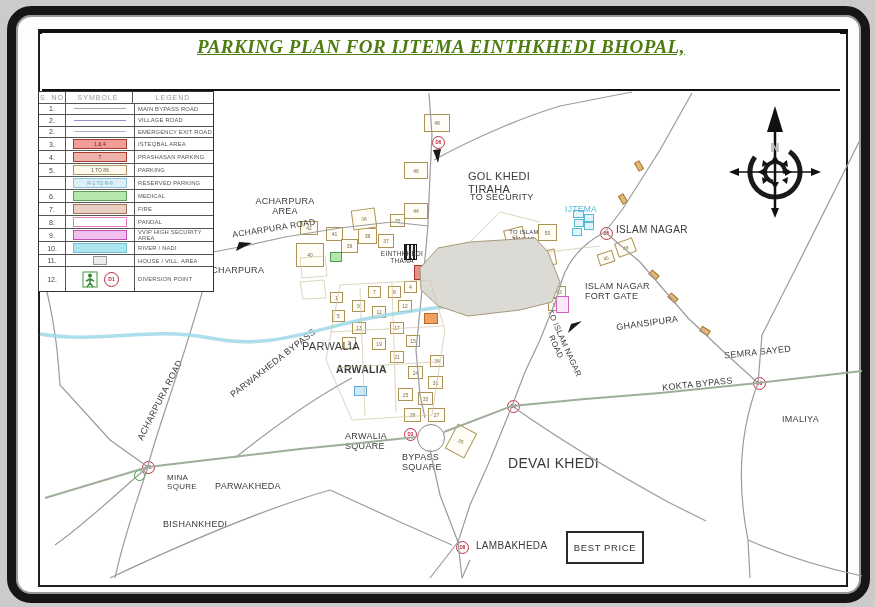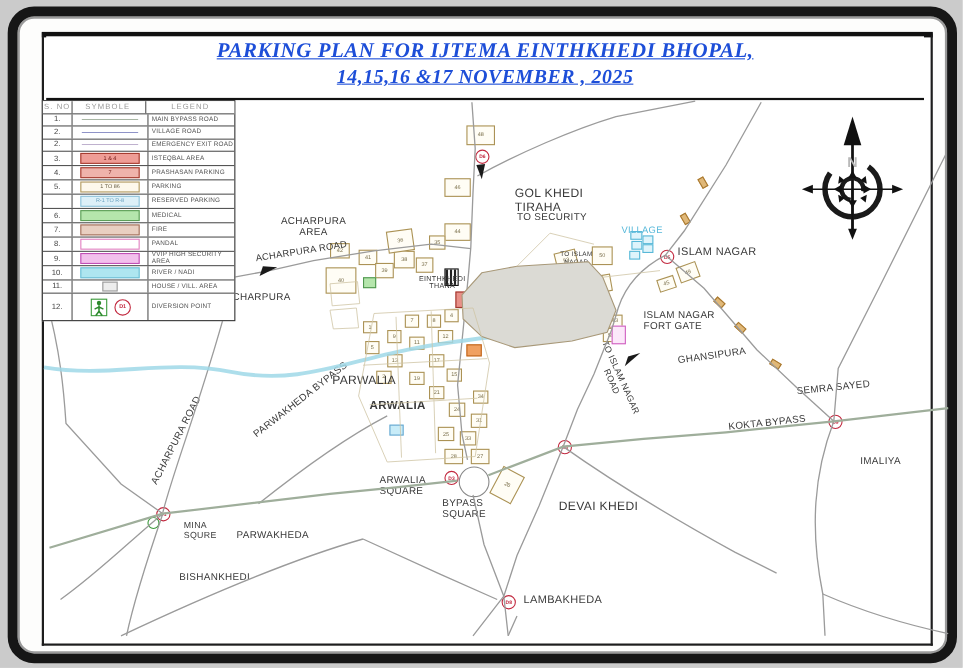--- a/index.html
+++ b/index.html
@@ -5,21 +5,21 @@
   html,body{margin:0;padding:0;background:#cicccc;}
   body{background:#cbcbcb;font-family:"Liberation Sans",sans-serif;}
   #page{position:relative;width:875px;height:607px;background:#cbcbcb;overflow:hidden;}
   #outer-frame{position:absolute;left:7px;top:6px;width:845px;height:579px;border:9px solid #161616;
     border-radius:24px;background:#fdfdfc;box-shadow:0 0 0 2px #9a9a9a inset;}
   #inner-frame{position:absolute;left:38px;top:29px;width:806px;height:551px;border:2px solid #1d1d1d;
     border-top:5px solid #111;background:#fff;}
   
   #title-band{position:absolute;left:42px;top:33px;width:798px;height:56px;border-bottom:2.5px solid #111;
     text-align:center;background:#fff;z-index:30;}
-  .title-line{font-family:"Liberation Serif",serif;font-style:italic;font-weight:bold;color:#1d4ed8;
+  .title-line{font-family:"Liberation Serif",serif;font-style:italic;font-weight:bold;color:#4d7c0f;
     text-decoration:underline;letter-spacing:.5px;}
   #title-line1{font-size:19px;margin-top:3px;}
   #title-line2{font-size:18px;margin-top:1px;}
   
   #legend{position:absolute;left:38px;top:91px;width:174px;border:1.5px solid #333;background:#fff;z-index:40;
     font-size:6px;color:#333;}
   .lg-row{display:flex;border-bottom:1px solid #555;align-items:stretch;min-height:10.5px;}
   .lg-row:last-child{border-bottom:none;min-height:24px;}
   .lg-no{width:26px;border-right:1px solid #555;display:flex;align-items:center;justify-content:center;
     font-size:7px;color:#444;}
@@ -121,21 +121,20 @@
         <path d="M763,160 L762,167 L768,164 Z"></path>
         <path d="M787,160 L788,167 L782,164 Z"></path>
         <path d="M763,184 L762,177 L768,180 Z"></path>
         <path d="M787,184 L788,177 L782,180 Z"></path>
       </g>
     </g>
   </svg>
 
   <div id="title-band">
     <div id="title-line1" class="title-line">PARKING PLAN FOR IJTEMA EINTHKHEDI BHOPAL,</div>
-    <div id="title-line2" class="title-line">14,15,16 &amp;17 NOVEMBER ,  2025</div>
   </div>
 
   <div id="legend">
       <div class="lg-row lg-head">
         <div class="lg-no">S. NO</div>
         <div class="lg-sym">SYMBOLE</div>
         <div class="lg-label">LEGEND</div>
       </div>
       <div class="lg-row">
         <div class="lg-no">1.</div>
@@ -245,21 +244,21 @@
   <div id="map">
       <div class="map-label" style="left: 240px; top: 196px; font-size: 9px; width: 90px; text-align: center;">ACHARPURA
 AREA</div>
       <div class="map-label" style="left: 232px; top: 224px; font-size: 8.5px; transform: rotate(-9deg);">ACHARPURA  ROAD</div>
       <div class="map-label" style="left: 205px; top: 265px; font-size: 9px;">ACHARPURA</div>
       <div class="map-label" style="left: 468px; top: 170px; font-size: 11px;">GOL KHEDI
 TIRAHA</div>
       <div class="map-label" style="left: 470px; top: 192px; font-size: 9px;">TO SECURITY</div>
       <div class="map-label" style="left: 376px; top: 250px; font-size: 6.5px; width: 52px; text-align: center;">EINTHKHEDI
 THANA</div>
-      <div class="map-label" style="left: 565px; top: 205px; font-size: 8.5px; color: rgb(88, 185, 218);">VILLAGE</div>
+      <div class="map-label" style="left: 565px; top: 205px; font-size: 8.5px; color: rgb(88, 185, 218);">IJTEMA</div>
       <div class="map-label" style="left: 616px; top: 224px; font-size: 10px;">ISLAM NAGAR</div>
       <div class="map-label" style="left: 585px; top: 281px; font-size: 9px;">ISLAM NAGAR
 FORT GATE</div>
       <div class="map-label" style="left: 616px; top: 318px; font-size: 9px; transform: rotate(-8deg);">GHANSIPURA</div>
       <div class="map-label" style="left: 724px; top: 347px; font-size: 9px; transform: rotate(-6deg);">SEMRA SAYED</div>
       <div class="map-label" style="left: 662px; top: 379px; font-size: 9px; transform: rotate(-6deg);">KOKTA BYPASS</div>
       <div class="map-label" style="left: 782px; top: 414px; font-size: 9px;">IMALIYA</div>
       <div class="map-label" style="left: 462px; top: 262px; font-size: 9.5px; width: 70px; text-align: center; font-weight: bold; letter-spacing: 1.2px;">IJTEMA
 GAH</div>
       <div class="map-label" style="left: 506px; top: 229px; font-size: 5.8px; width: 36px; text-align: center;">TO ISLAM
@@ -271,21 +270,21 @@
       <div class="map-label" style="left: 212px; top: 358px; font-size: 9px; width: 122px; text-align: center; transform: rotate(-38deg);">PARWAKHEDA  BYPASS</div>
       <div class="map-label" style="left: 108px; top: 395px; font-size: 9px; width: 104px; text-align: center; transform: rotate(-63deg);">ACHARPURA  ROAD</div>
       <div class="map-label" style="left: 345px; top: 431px; font-size: 9px;">ARWALIA
 SQUARE</div>
       <div class="map-label" style="left: 402px; top: 452px; font-size: 9px;">BYPASS
 SQUARE</div>
       <div class="map-label" style="left: 167px; top: 473px; font-size: 8px;">MINA
 SQURE</div>
       <div class="map-label" style="left: 215px; top: 481px; font-size: 9px;">PARWAKHEDA</div>
       <div class="map-label" style="left: 163px; top: 519px; font-size: 9px;">BISHANKHEDI</div>
-      <div class="map-label" style="left: 508px; top: 455px; font-size: 11px;">DEVAI  KHEDI</div>
+      <div class="map-label" style="left: 508px; top: 455px; font-size: 14px;">DEVAI  KHEDI</div>
       <div class="map-label" style="left: 476px; top: 540px; font-size: 10px; text-align: center;">LAMBAKHEDA</div>
       <div class="pbox" style="left: 424px; top: 114px; width: 24px; height: 16px;">48</div>
       <div class="pbox" style="left: 404px; top: 162px; width: 22px; height: 15px;">46</div>
       <div class="pbox" style="left: 404px; top: 203px; width: 22px; height: 14px;">44</div>
       <div class="pbox" style="left: 300px; top: 221px; width: 16px; height: 12px;">42</div>
       <div class="pbox" style="left: 326px; top: 227px; width: 15px; height: 12px;">41</div>
       <div class="pbox" style="left: 296px; top: 243px; width: 26px; height: 22px;">40</div>
       <div class="pbox" style="left: 341px; top: 239px; width: 15px; height: 12px;">39</div>
       <div class="pbox" style="left: 358px; top: 228px; width: 17px; height: 14px;">38</div>
       <div class="pbox" style="left: 378px; top: 234px; width: 14px; height: 12px;">37</div>
@@ -344,13 +343,14 @@
       <div class="dcircle" style="left: 600px; top: 227px;">D5</div>
       <div class="dcircle" style="left: 507px; top: 400px;">D4</div>
       <div class="dcircle" style="left: 404px; top: 428px;">D3</div>
       <div class="dcircle" style="left: 142px; top: 461px;">D1</div>
       <div class="dcircle" style="left: 456px; top: 541px;">D8</div>
       <div class="dcircle" style="left: 753px; top: 377px;">D9</div>
       <div class="ocircle" style="left: 417px; top: 424px; width: 26px; height: 26px; border: 1.5px solid rgb(136, 136, 136);"></div>
       <div class="ocircle" style="left: 134px; top: 470px; width: 9px; height: 9px; border: 1.5px solid rgb(58, 154, 58);"></div>
     </div>
 
+  <div id="best-price">BEST PRICE</div>
 </div>
 
 </body></html>

